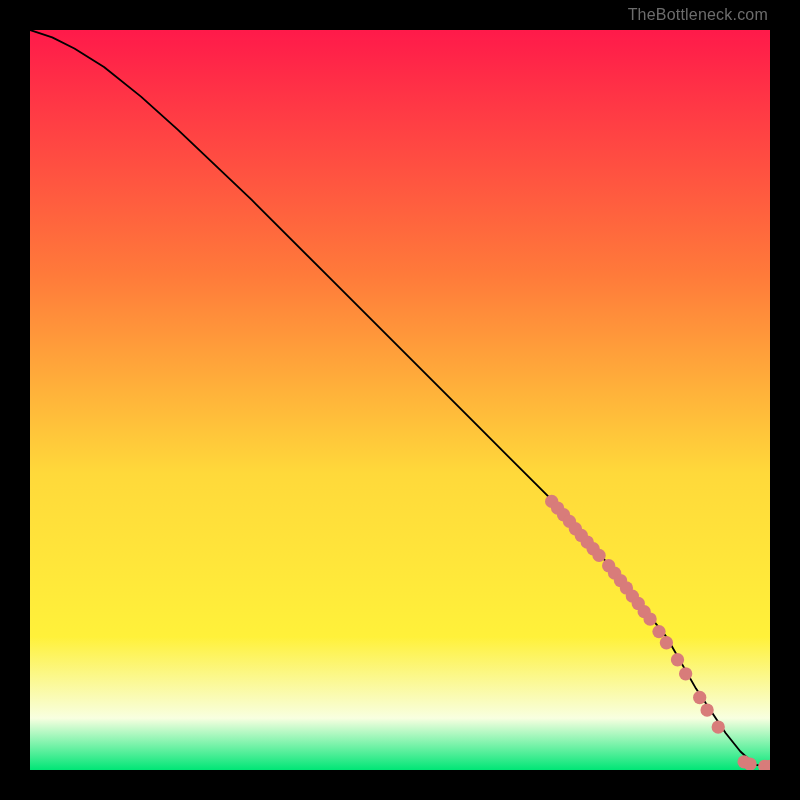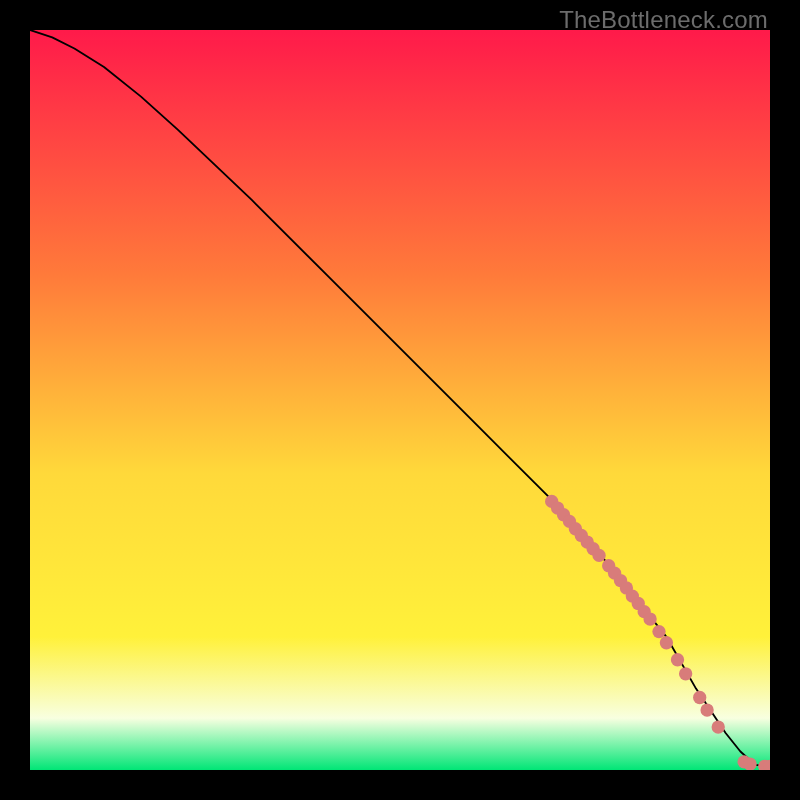--- a/index.html
+++ b/index.html
@@ -30,21 +30,21 @@
     inset: 0;
   }
   .curve-layer {
     position: absolute;
     inset: 0;
   }
   .watermark {
     position: absolute;
     right: 32px;
     top: 6px;
-    font-size: 24px;
+    font-size: 16px;
     font-weight: 500;
     color: #6c6c6c;
     letter-spacing: 0.2px;
   }
 </style>
 </head>
 <body>
 
 <div class="stage">
   <div class="watermark">TheBottleneck.com</div>

